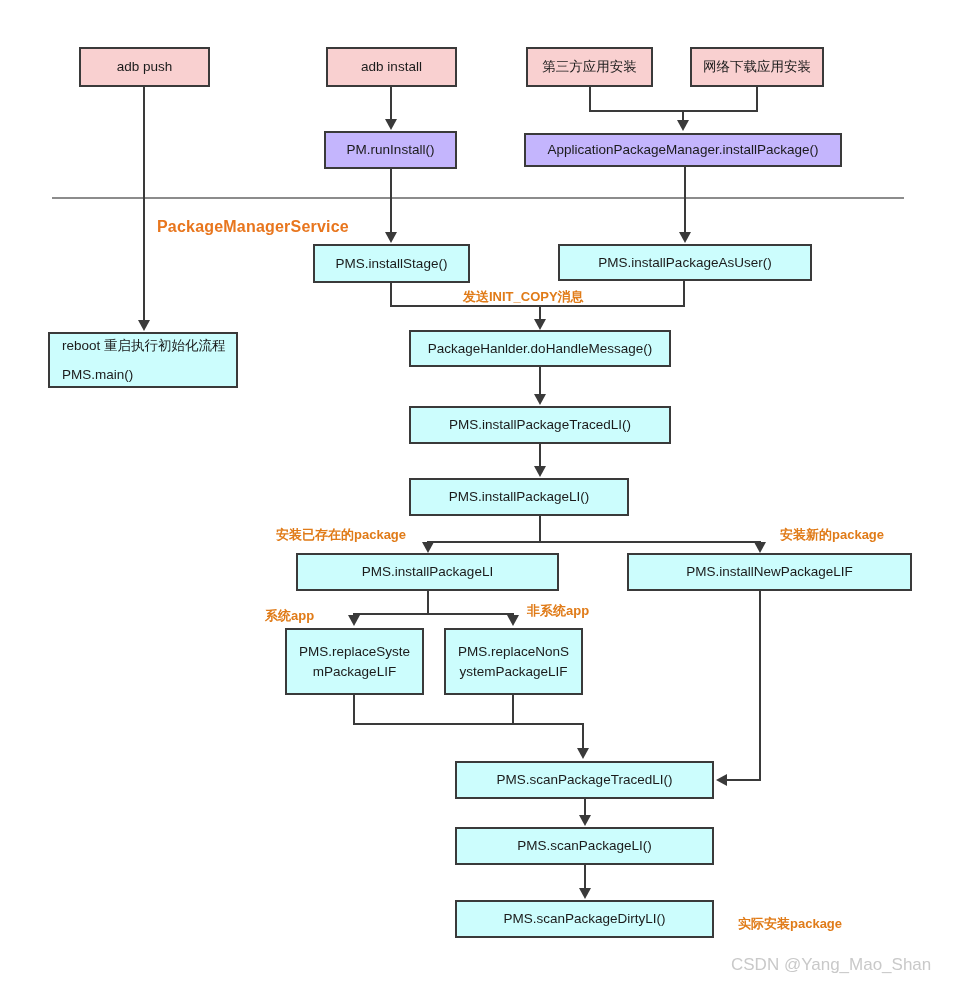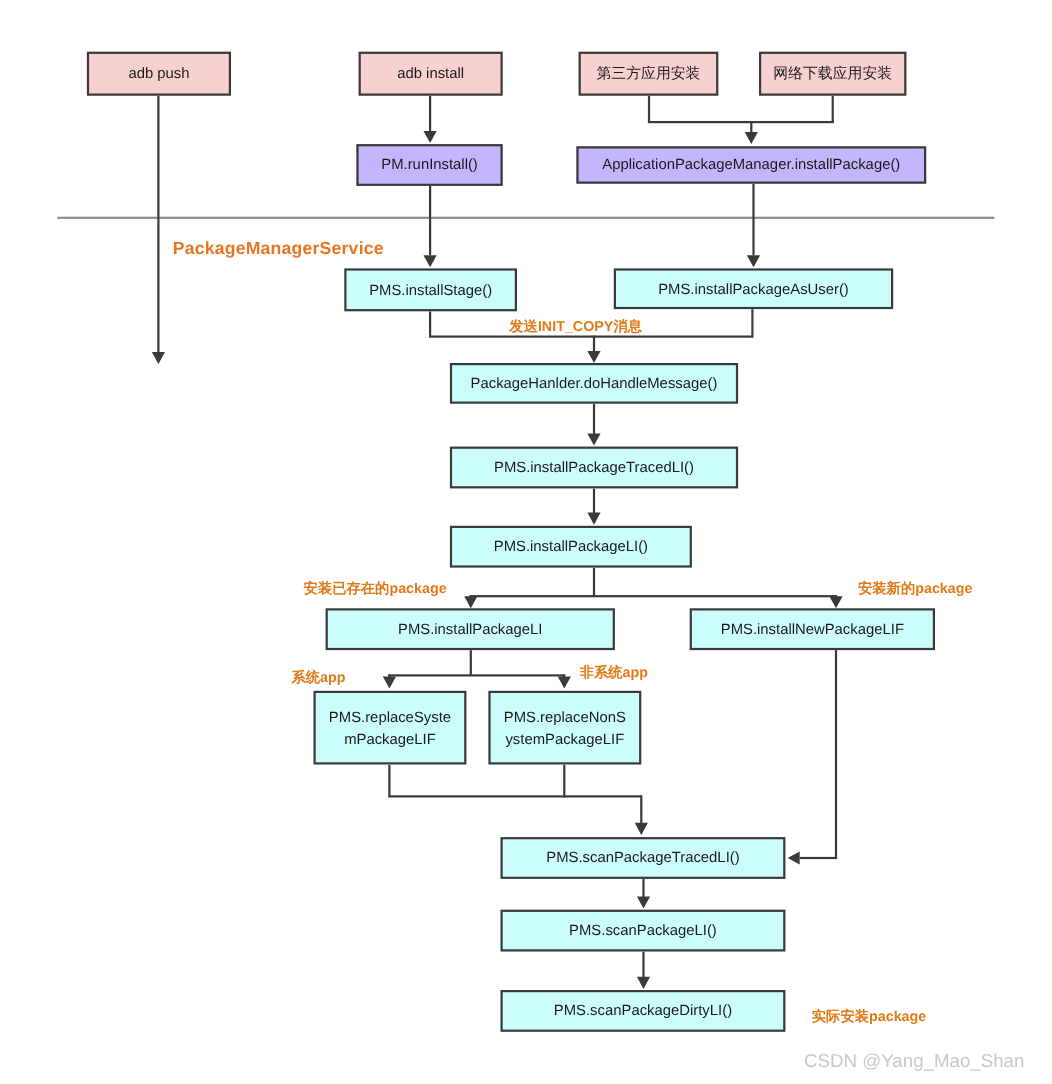--- a/index.html
+++ b/index.html
@@ -133,30 +133,34 @@
   <div class="node pink" style="left:690px; top:47px; width:134px; height:40px;">网络下载应用安装</div>
 
   <div class="node yellow" style="left:324px; top:131px; width:133px; height:38px;">PM.runInstall()</div>
 
   <div class="node yellow" style="left:524px; top:133px; width:318px; height:34px;">ApplicationPackageManager.installPackage()</div>
 
   <div class="node cyan" style="left:313px; top:244px; width:157px; height:39px;">PMS.installStage()</div>
 
   <div class="node cyan" style="left:558px; top:244px; width:254px; height:37px;">PMS.installPackageAsUser()</div>
 
+  <div class="node cyan left-align" style="left:48px; top:332px; width:190px; height:56px;">
+    <span class="line">reboot 重启执行初始化流程</span>
+    <span class="line">PMS.main()</span>
+  </div>
 
   <div class="node cyan" style="left:409px; top:330px; width:262px; height:37px;">PackageHanlder.doHandleMessage()</div>
 
   <div class="node cyan" style="left:409px; top:406px; width:262px; height:38px;">PMS.installPackageTracedLI()</div>
 
   <div class="node cyan" style="left:409px; top:478px; width:220px; height:38px;">PMS.installPackageLI()</div>
 
   <div class="node cyan" style="left:296px; top:553px; width:263px; height:38px;">PMS.installPackageLI</div>
 
-  <div class="node cyan" style="left:627px; top:553px; width:223px; height:38px;">PMS.installNewPackageLIF</div>
+  <div class="node cyan" style="left:627px; top:553px; width:285px; height:38px;">PMS.installNewPackageLIF</div>
 
   <div class="node cyan two-line" style="left:285px; top:628px; width:139px; height:67px;">
     <span>PMS.replaceSyste</span>
     <span>mPackageLIF</span>
   </div>
 
   <div class="node cyan two-line" style="left:444px; top:628px; width:139px; height:67px;text-align:center;">
     <span>PMS.replaceNonS</span>
     <span>ystemPackageLIF</span>
   </div>

